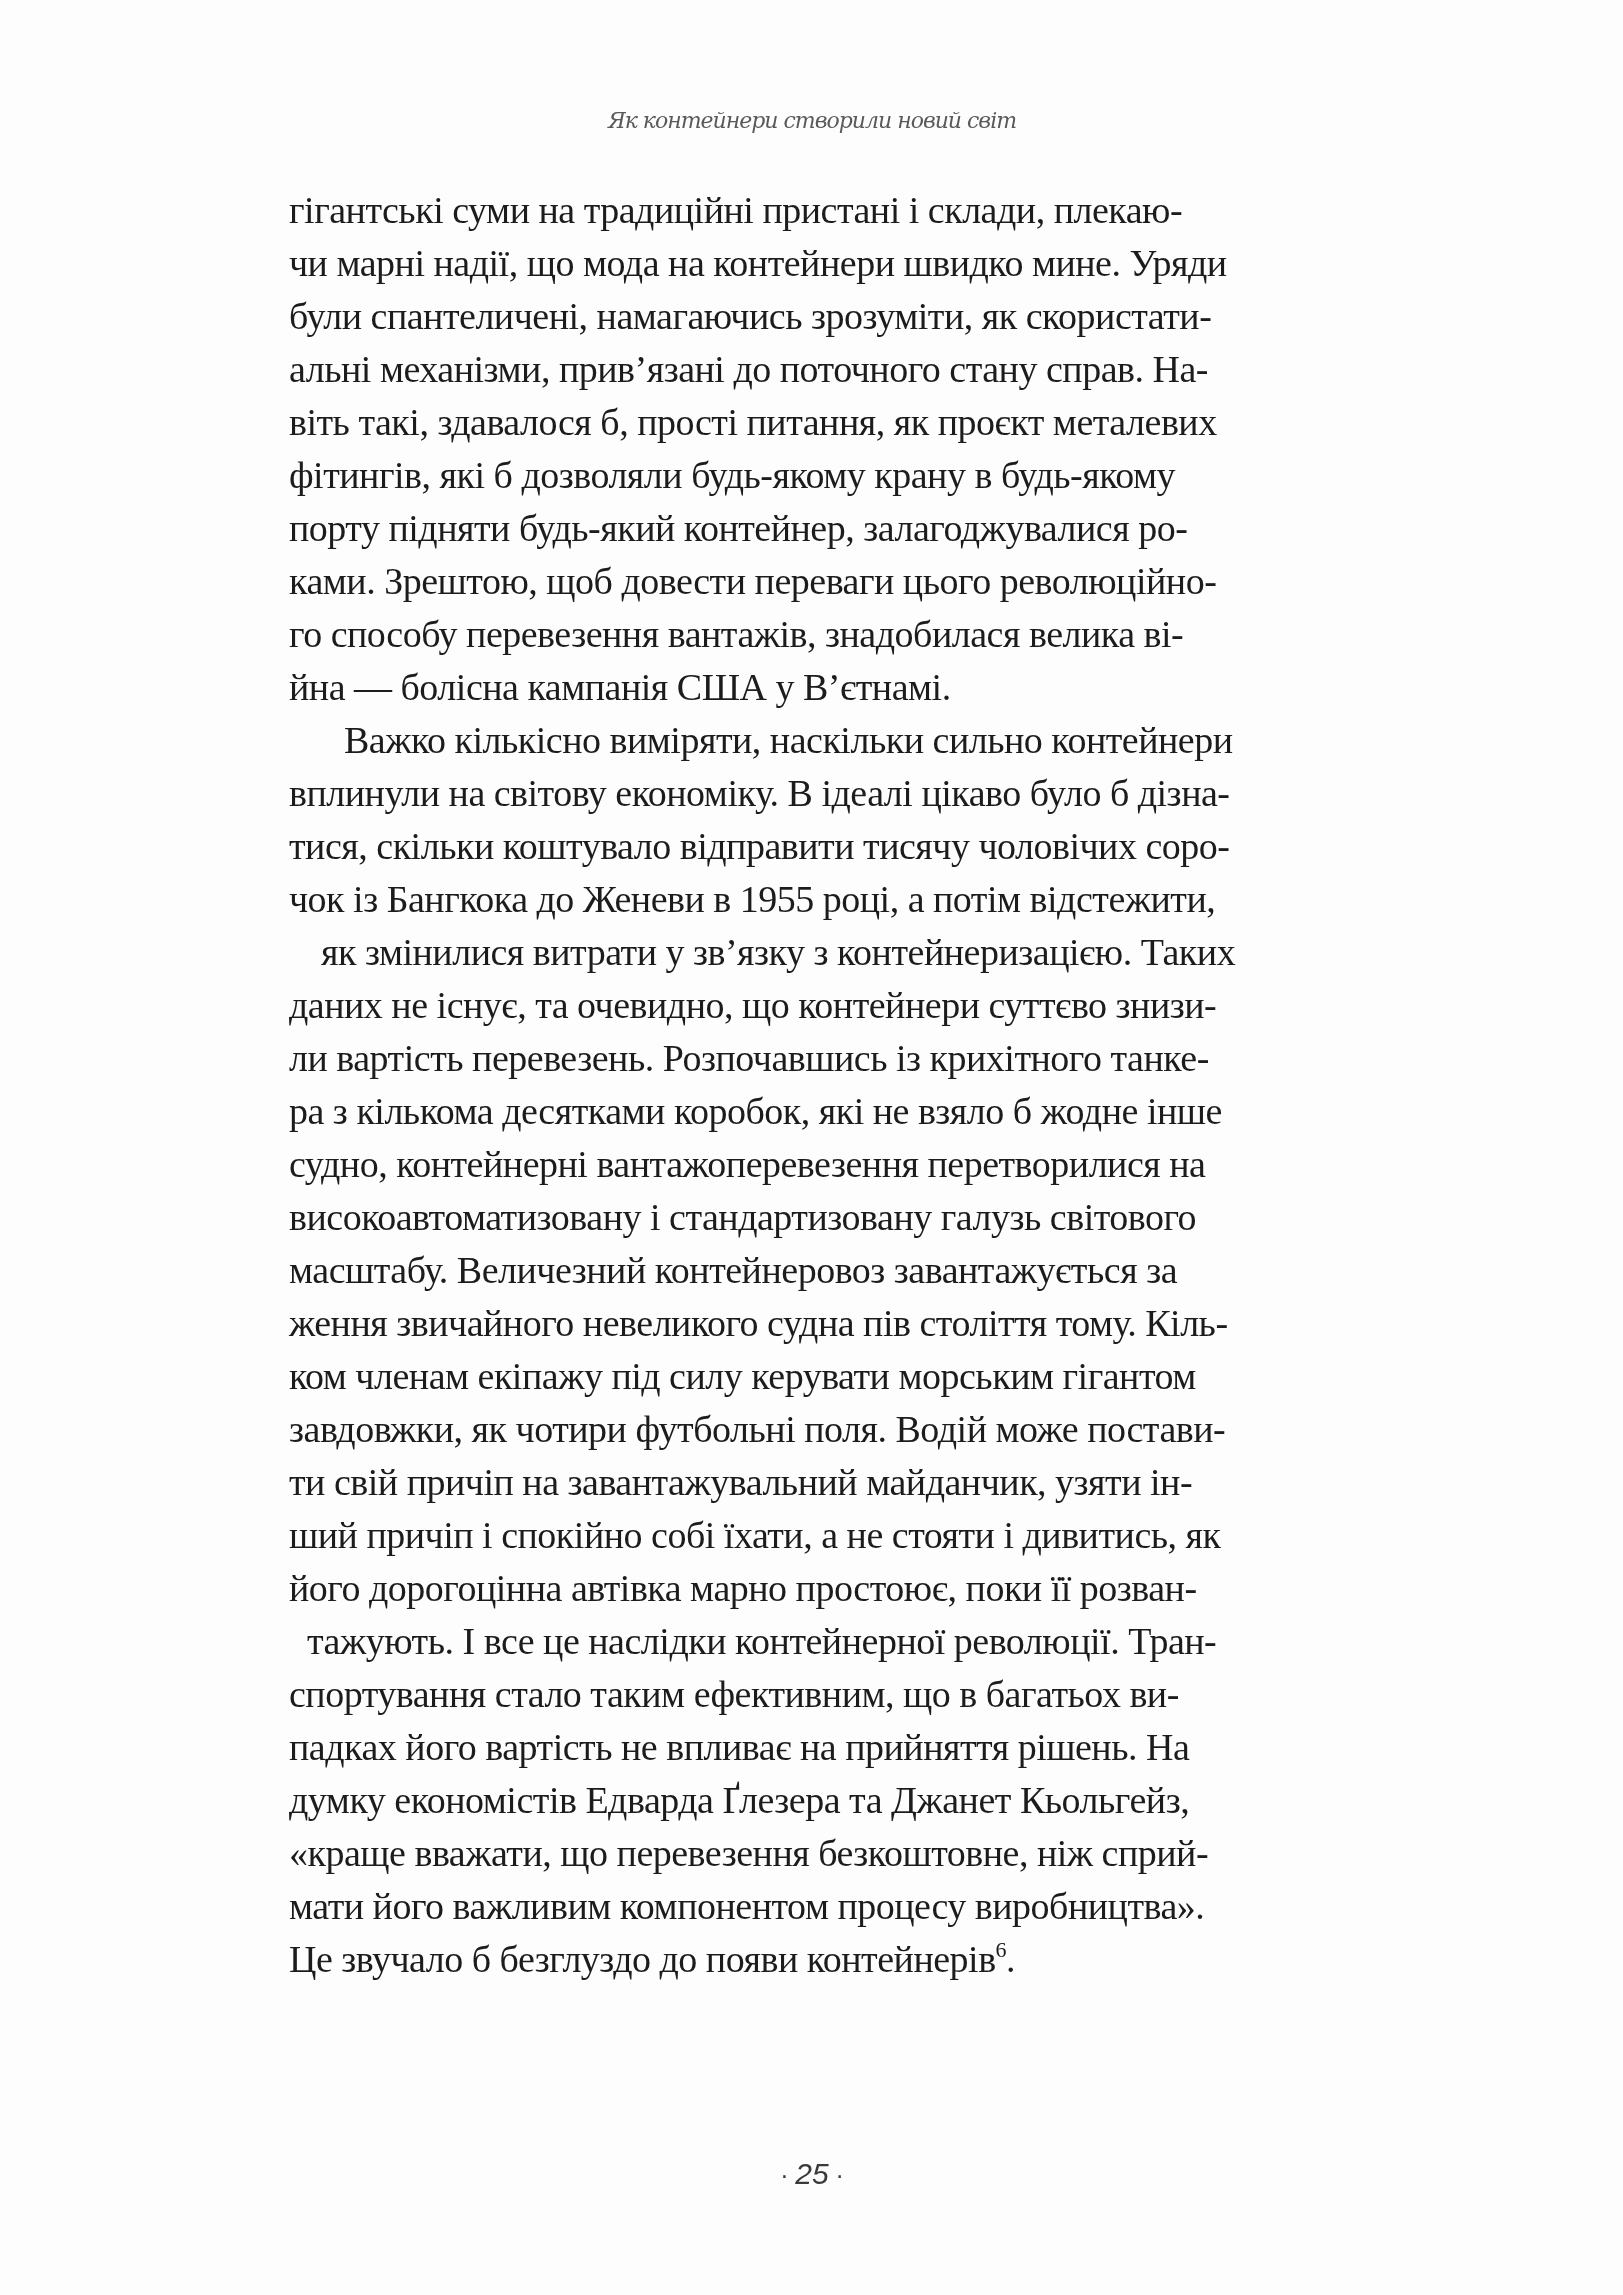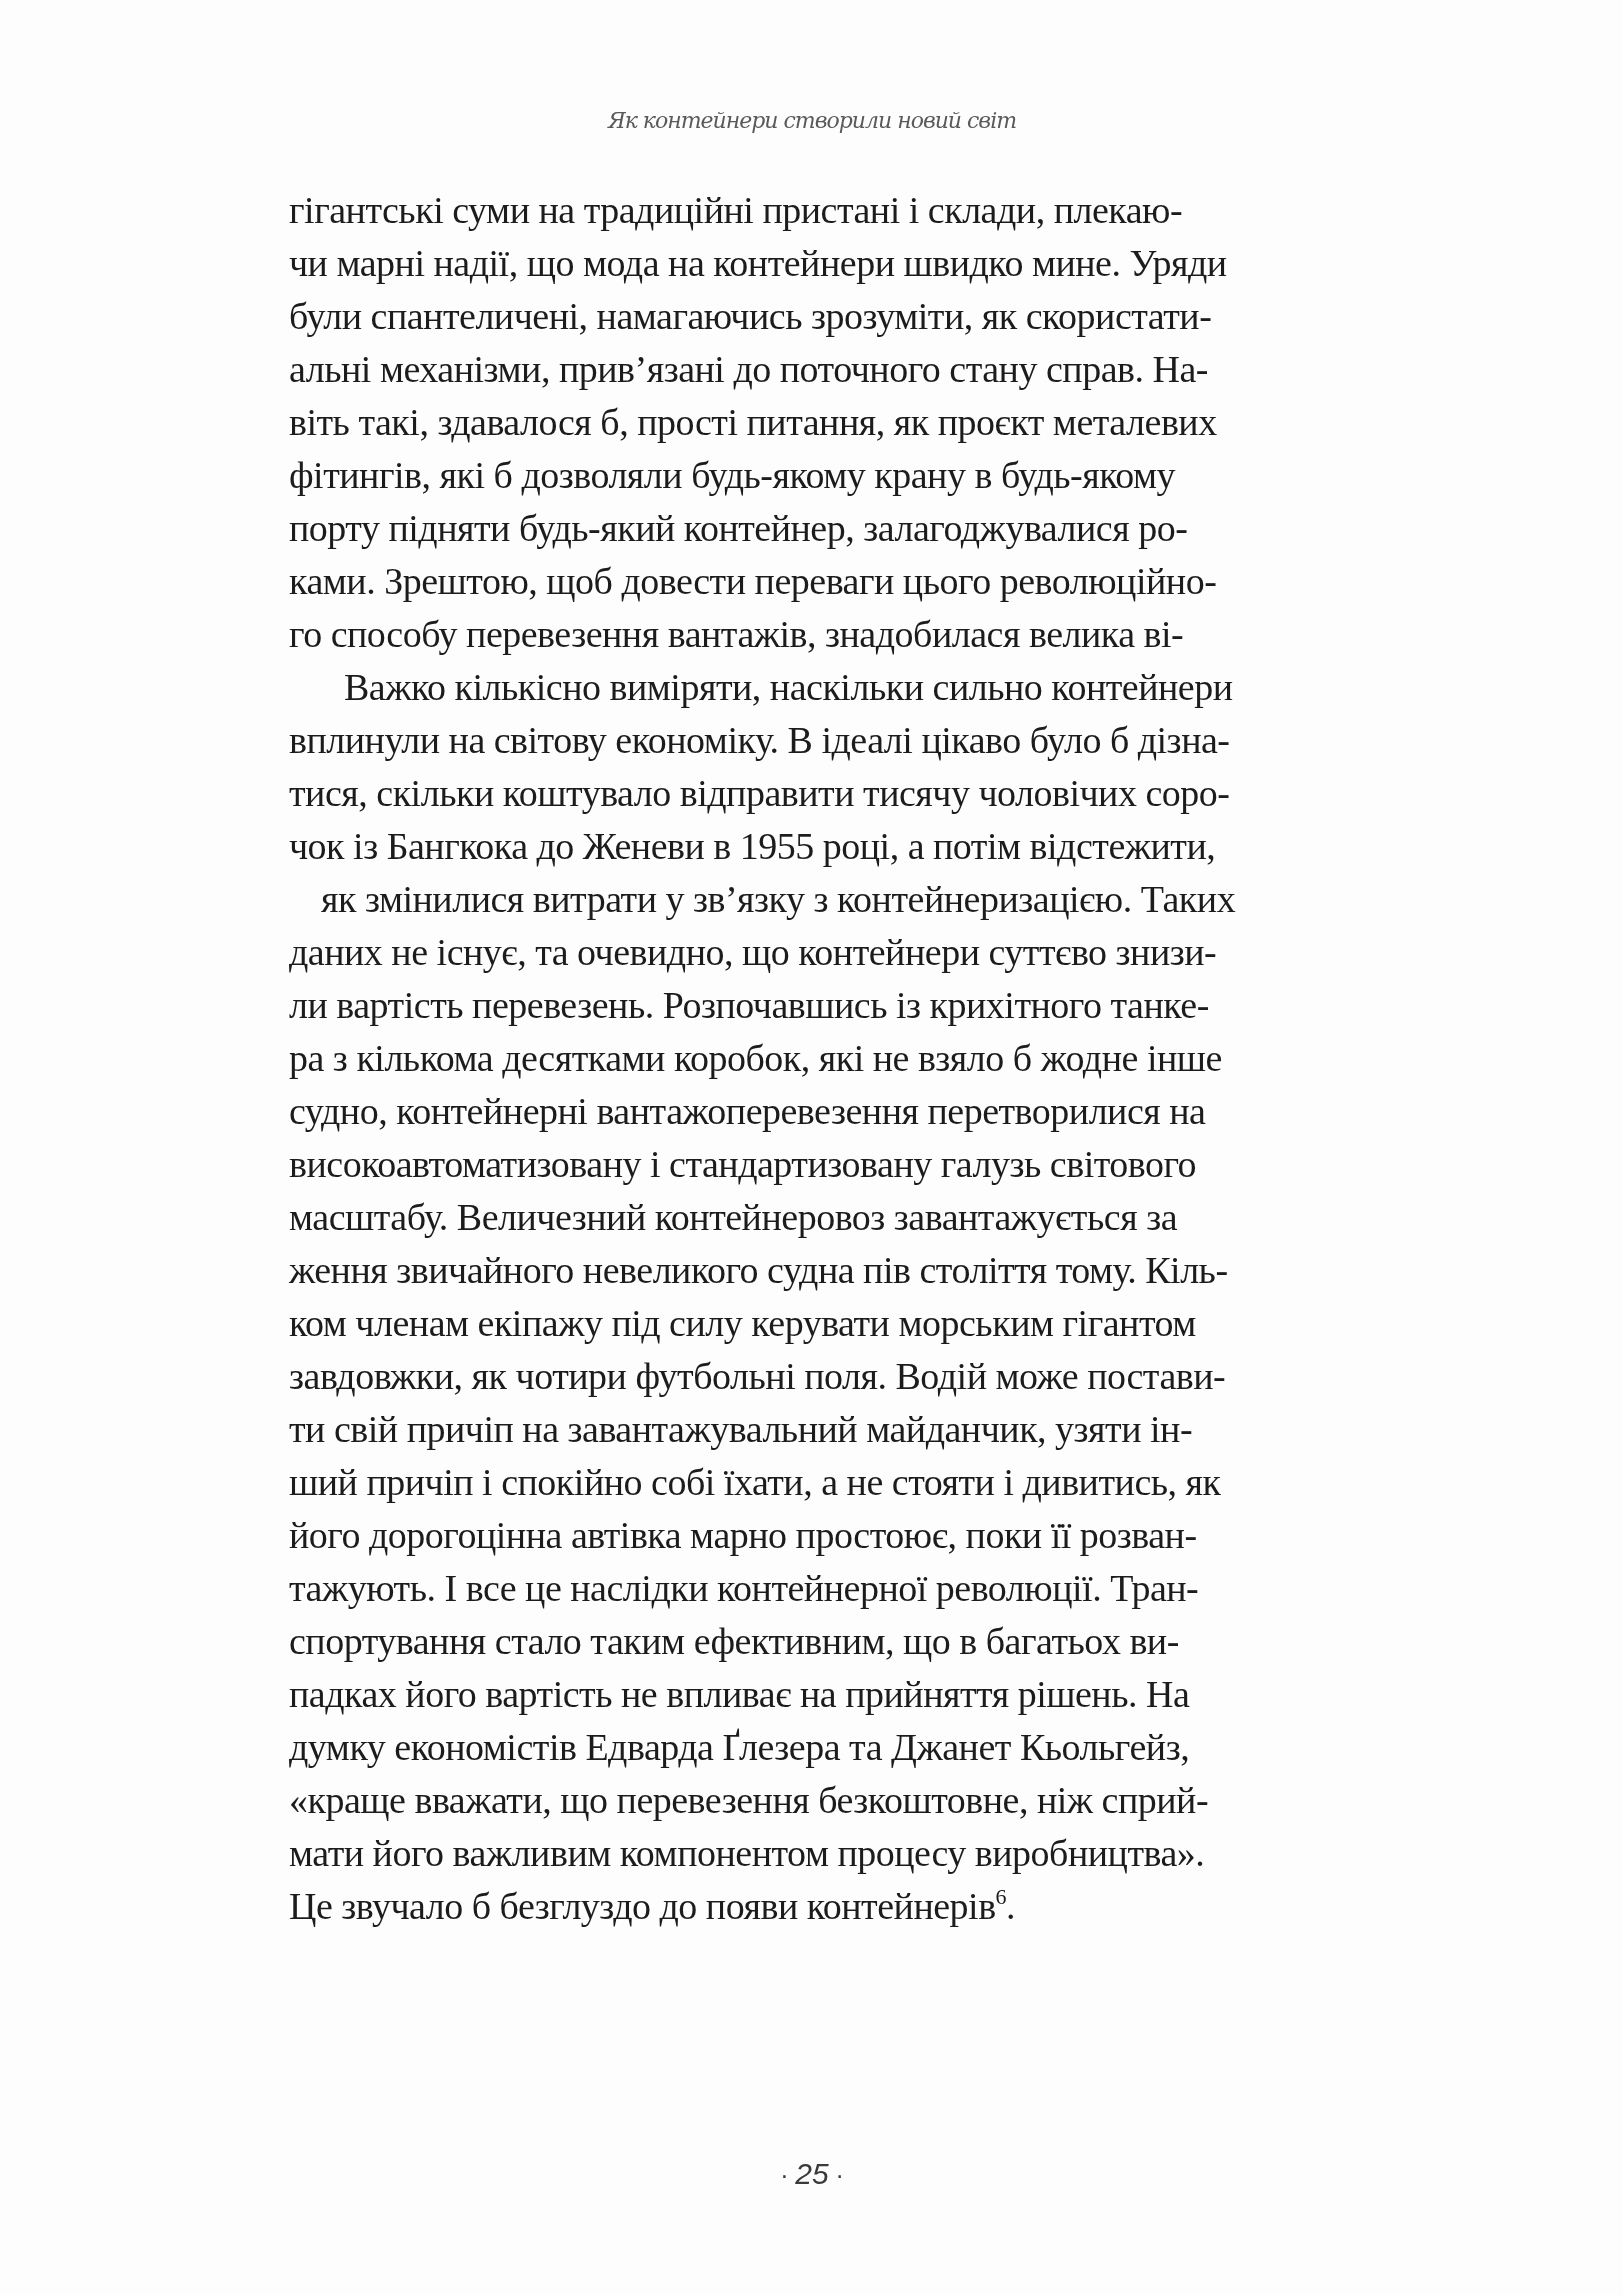--- a/index.html
+++ b/index.html
@@ -95,41 +95,42 @@
     <div class="paragraph">
       <span class="line" style="word-spacing: 0px; text-align: left; text-align-last: left;">гігантські суми на традиційні пристані і склади, плекаю-</span>
       <span class="line" style="word-spacing: 0px; text-align: left; text-align-last: left;">чи марні надії, що мода на контейнери швидко мине. Уряди</span>
       <span class="line" style="word-spacing: 0px; text-align: left; text-align-last: left;">були спантеличені, намагаючись зрозуміти, як скористати-</span>
       <span class="line" style="word-spacing: 0px; text-align: left; text-align-last: left;">альні механізми, прив’язані до поточного стану справ. На-</span>
       <span class="line" style="word-spacing: 0px; text-align: left; text-align-last: left;">віть такі, здавалося б, прості питання, як проєкт металевих</span>
       <span class="line" style="word-spacing: 0px; text-align: left; text-align-last: left;">фітингів, які б дозволяли будь-якому крану в будь-якому</span>
       <span class="line" style="word-spacing: 0px; text-align: left; text-align-last: left;">порту підняти будь-який контейнер, залагоджувалися ро-</span>
       <span class="line" style="word-spacing: 0px; text-align: left; text-align-last: left;">ками. Зрештою, щоб довести переваги цього революційно-</span>
       <span class="line" style="word-spacing: 0px; text-align: left; text-align-last: left;">го способу перевезення вантажів, знадобилася велика ві-</span>
+      <span class="line last">йна — болісна кампанія США у В’єтнамі.</span>
     </div>
 
     <div class="paragraph">
       <span class="line indent" style="word-spacing: 0px; text-align: left; text-align-last: left;">Важко кількісно виміряти, наскільки сильно контейнери</span>
       <span class="line" style="word-spacing: 0px; text-align: left; text-align-last: left;">вплинули на світову економіку. В ідеалі цікаво було б дізна-</span>
       <span class="line" style="word-spacing: 0px; text-align: left; text-align-last: left;">тися, скільки коштувало відправити тисячу чоловічих соро-</span>
       <span class="line" style="word-spacing: 0px; text-align: left; text-align-last: left;">чок із Бангкока до Женеви в 1955 році, а потім відстежити,</span>
       <span class="line" style="word-spacing: 0px; text-align: left; text-align-last: left; margin-left: 32px;">як змінилися витрати у зв’язку з контейнеризацією. Таких</span>
       <span class="line" style="word-spacing: 0px; text-align: left; text-align-last: left;">даних не існує, та очевидно, що контейнери суттєво знизи-</span>
       <span class="line" style="word-spacing: 0px; text-align: left; text-align-last: left;">ли вартість перевезень. Розпочавшись із крихітного танке-</span>
       <span class="line" style="word-spacing: 0px; text-align: left; text-align-last: left;">ра з кількома десятками коробок, які не взяло б жодне інше</span>
       <span class="line" style="word-spacing: 0px; text-align: left; text-align-last: left;">судно, контейнерні вантажоперевезення перетворилися на</span>
       <span class="line" style="word-spacing: 0px; text-align: left; text-align-last: left;">високоавтоматизовану і стандартизовану галузь світового</span>
       <span class="line" style="word-spacing: 0px; text-align: left; text-align-last: left;">масштабу. Величезний контейнеровоз завантажується за</span>
       <span class="line" style="word-spacing: 0px; text-align: left; text-align-last: left;">ження звичайного невеликого судна пів століття тому. Кіль-</span>
       <span class="line" style="word-spacing: 0px; text-align: left; text-align-last: left;">ком членам екіпажу під силу керувати морським гігантом</span>
       <span class="line" style="word-spacing: 0px; text-align: left; text-align-last: left;">завдовжки, як чотири футбольні поля. Водій може постави-</span>
       <span class="line" style="word-spacing: 0px; text-align: left; text-align-last: left;">ти свій причіп на завантажувальний майданчик, узяти ін-</span>
       <span class="line" style="word-spacing: 0px; text-align: left; text-align-last: left;">ший причіп і спокійно собі їхати, а не стояти і дивитись, як</span>
       <span class="line" style="word-spacing: 0px; text-align: left; text-align-last: left;">його дорогоцінна автівка марно простоює, поки її розван-</span>
-      <span class="line" style="word-spacing: 0px; text-align: left; text-align-last: left;">тажують. І все це наслідки контейнерної революції. Тран-</span>
+      <span class="line" style="word-spacing: 0px; text-align: left; text-align-last: left; margin-left: 18px;">тажують. І все це наслідки контейнерної революції. Тран-</span>
       <span class="line" style="word-spacing: 0px; text-align: left; text-align-last: left;">спортування стало таким ефективним, що в багатьох ви-</span>
       <span class="line" style="word-spacing: 0px; text-align: left; text-align-last: left;">падках його вартість не впливає на прийняття рішень. На</span>
       <span class="line" style="word-spacing: 0px; text-align: left; text-align-last: left;">думку економістів Едварда Ґлезера та Джанет Кьольгейз,</span>
       <span class="line" style="word-spacing: 0px; text-align: left; text-align-last: left;">«краще вважати, що перевезення безкоштовне, ніж сприй-</span>
       <span class="line" style="word-spacing: 0px; text-align: left; text-align-last: left;">мати його важливим компонентом процесу виробництва».</span>
       <span class="line last"><span>Це звучало б безглуздо до появи контейнерів</span><sup class="fn">6</sup><span>.</span></span>
     </div>
 
   </div>
 

